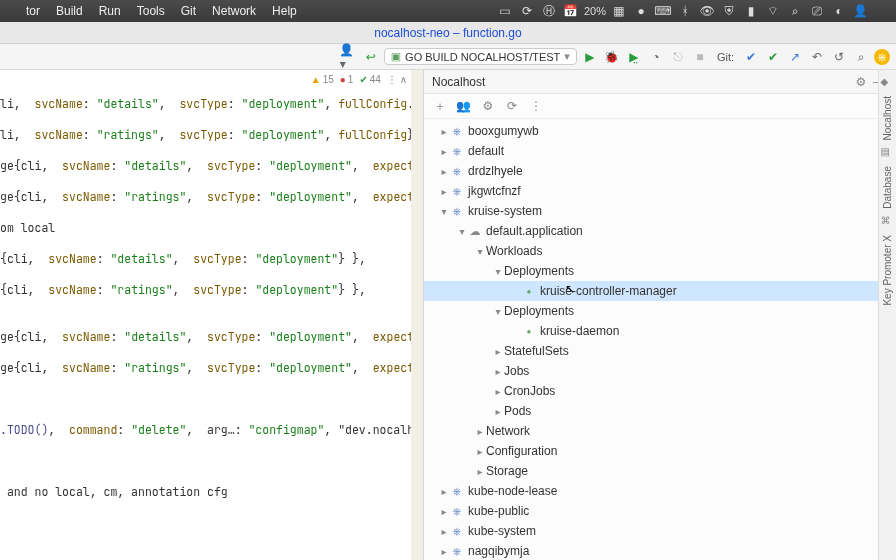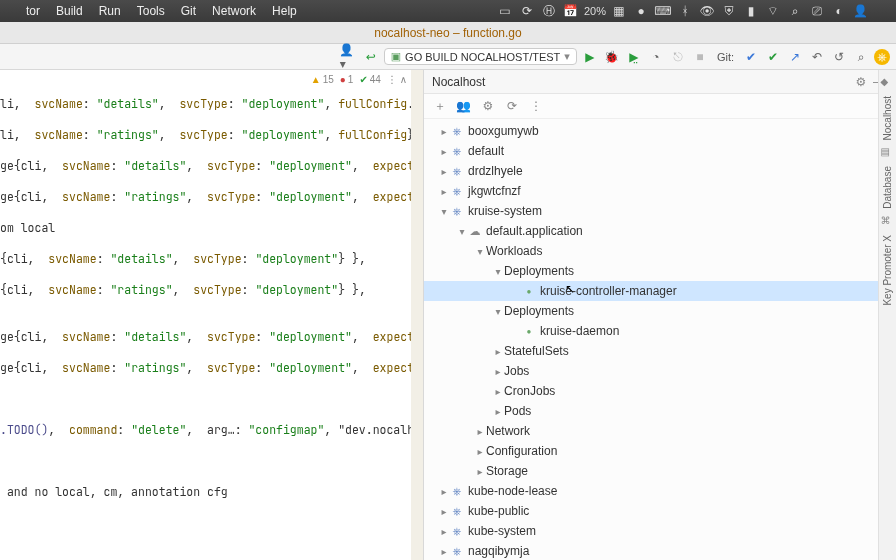--- a/index.html
+++ b/index.html
@@ -30,21 +30,21 @@
 
     
     .window-title {
       height: 22px;
       background: #e8e8e8;
       border-bottom: 1px solid #d0d0d0;
       display: flex;
       align-items: center;
       justify-content: center;
       font-size: 12px;
-      color: #a16207;
+      color: #1d4ed8;
     }
 
     
     .toolbar {
       height: 26px;
       background: #f5f5f5;
       border-bottom: 1px solid #d8d8d8;
       display: flex;
       align-items: center;
       padding: 0 6px;

